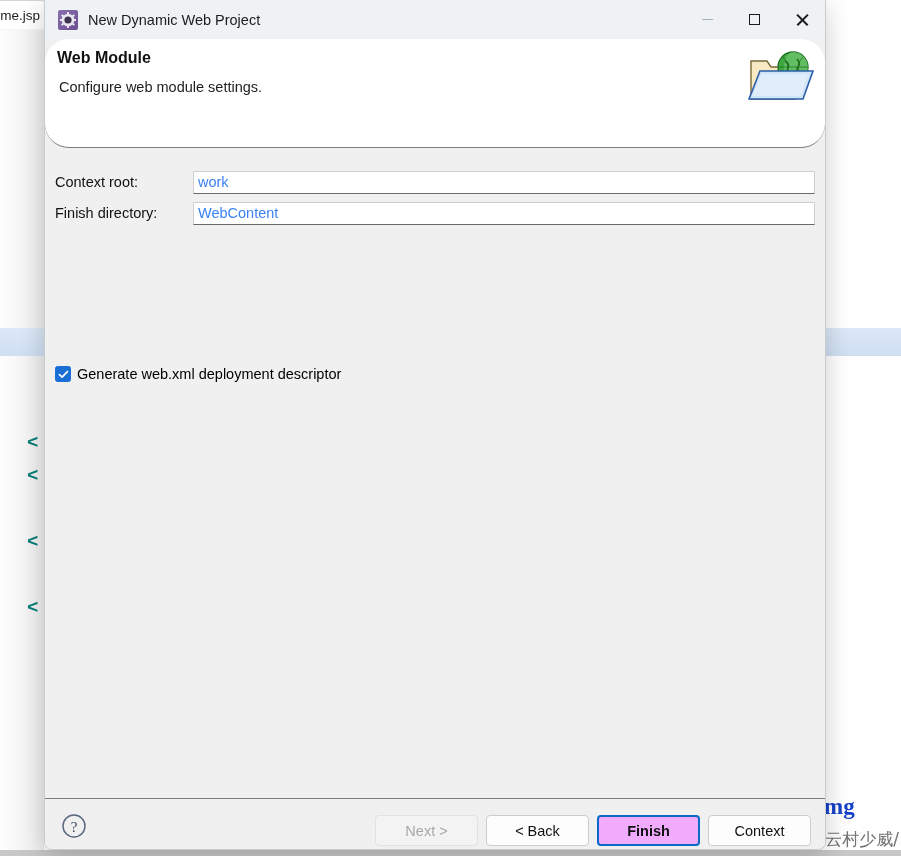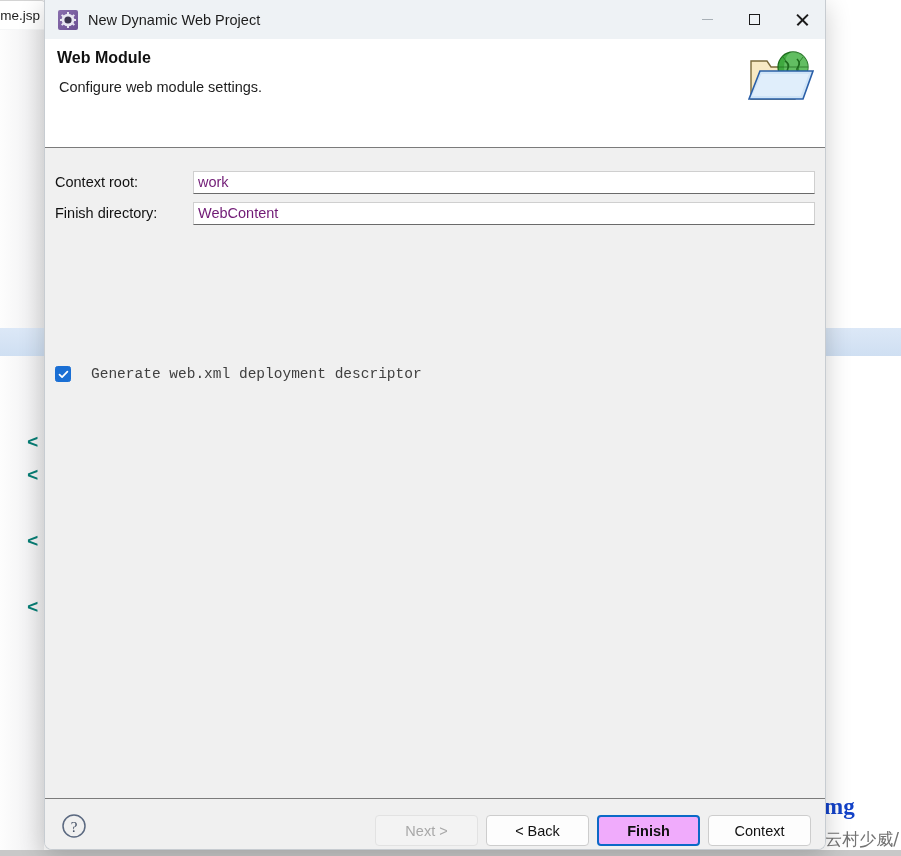--- a/index.html
+++ b/index.html
@@ -181,20 +181,21 @@
   .win-close-glyph::before { transform: rotate(45deg); }
   .win-close-glyph::after  { transform: rotate(-45deg); }
 
   
   .dlg-header {
     position: relative;
     background: #ffffff;
     height: 76px;
     border-bottom: 1px solid #7b7b7b;
     padding: 16px;
+    border-radius: 24px;
   }
   .dlg-header-title {
     position: absolute;
     left: 12px; top: 10px;
     font-size: 16px;
     font-weight: bold;
     color: #111111;
   }
   .dlg-header-sub {
     position: absolute;
@@ -230,45 +231,44 @@
     flex: none;
   }
   .field-input {
     height: 23px;
     background: #ffffff;
     border: 1px solid #cfcfcf;
     border-bottom-color: #6a6a6a;
     box-sizing: border-box;
     font-family: "Liberation Sans", sans-serif;
     font-size: 14.5px;
-    color: #701a75;
+    color: #3b82f6;
     padding: 0 4px;
     outline: none;
   }
   .chk-row {
     position: absolute;
     left: 10px; top: 218px;
     display: flex;
     align-items: center;
   }
   .chk-box {
     width: 16px; height: 16px;
     background: #1a6fd4;
     border: 1px solid #1a6fd4;
     border-radius: 2.5px;
     box-sizing: border-box;
     display: flex; align-items: center; justify-content: center;
     flex: none;
   }
   .chk-label {
-    margin-left: 20px;
-    font-size: 14.5px;
-    color: #404040;
-    white-space: nowrap;
-    font-family: Liberation Mono, monospace;
+    margin-left: 6px;
+    font-size: 14.5px;
+    color: #000000;
+    white-space: nowrap;
   }
 
   
   .dlg-footer {
     position: relative;
     background: #f0f0f0;
     height: 82px;
   }
   .help-btn {
     position: absolute;

